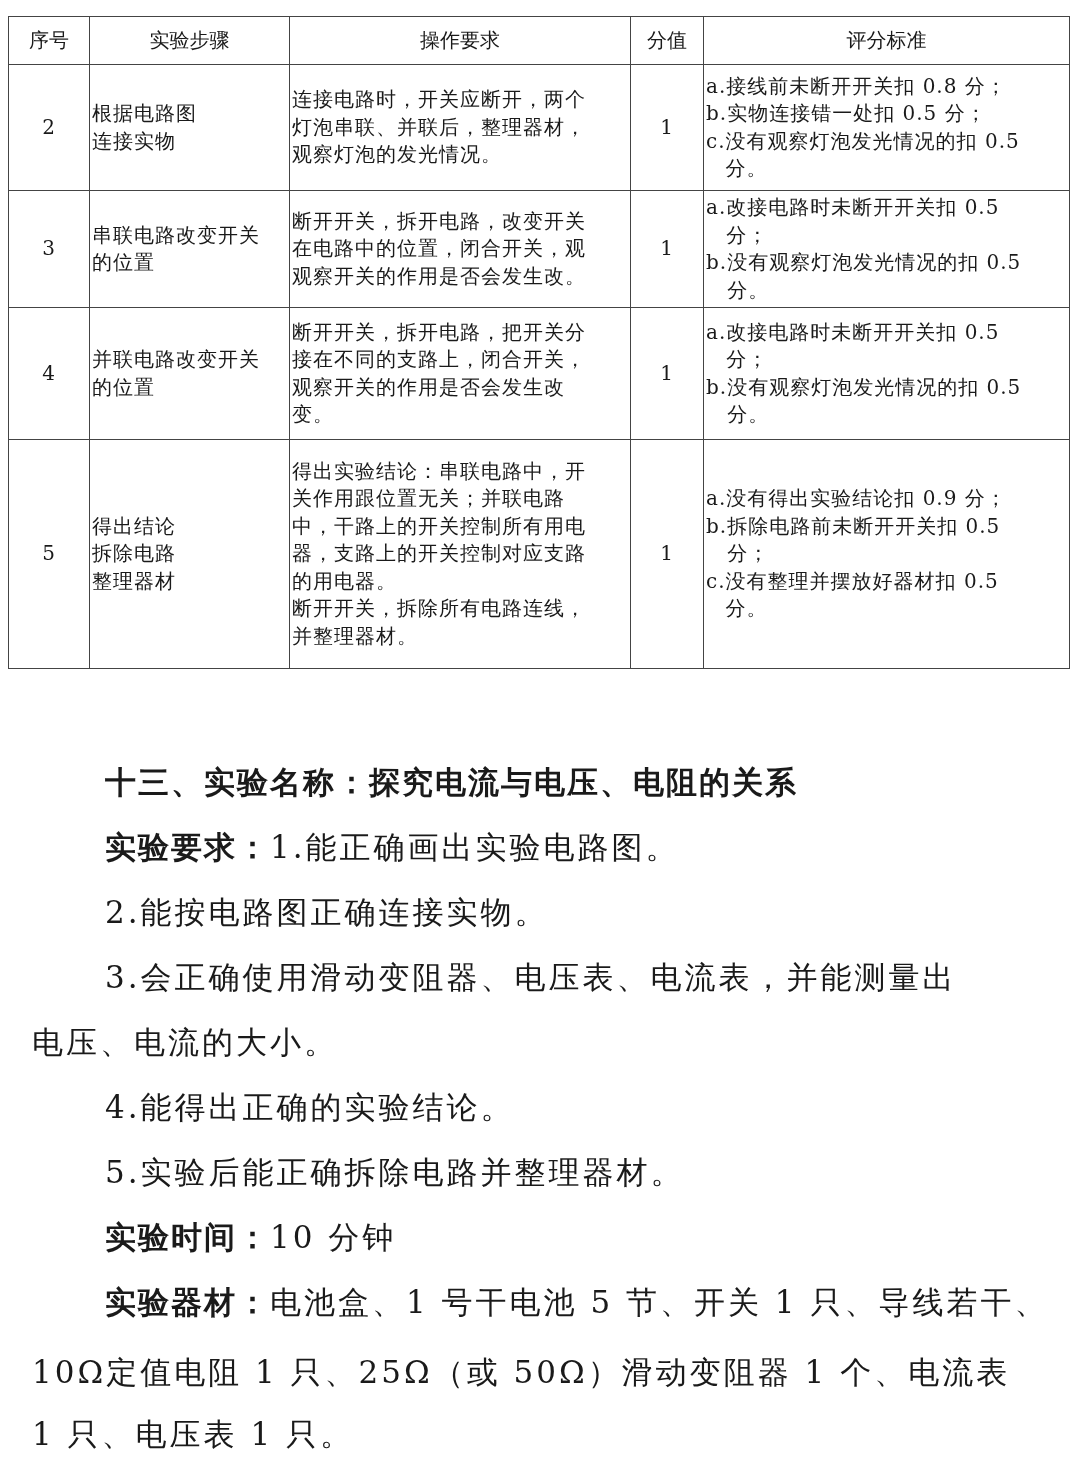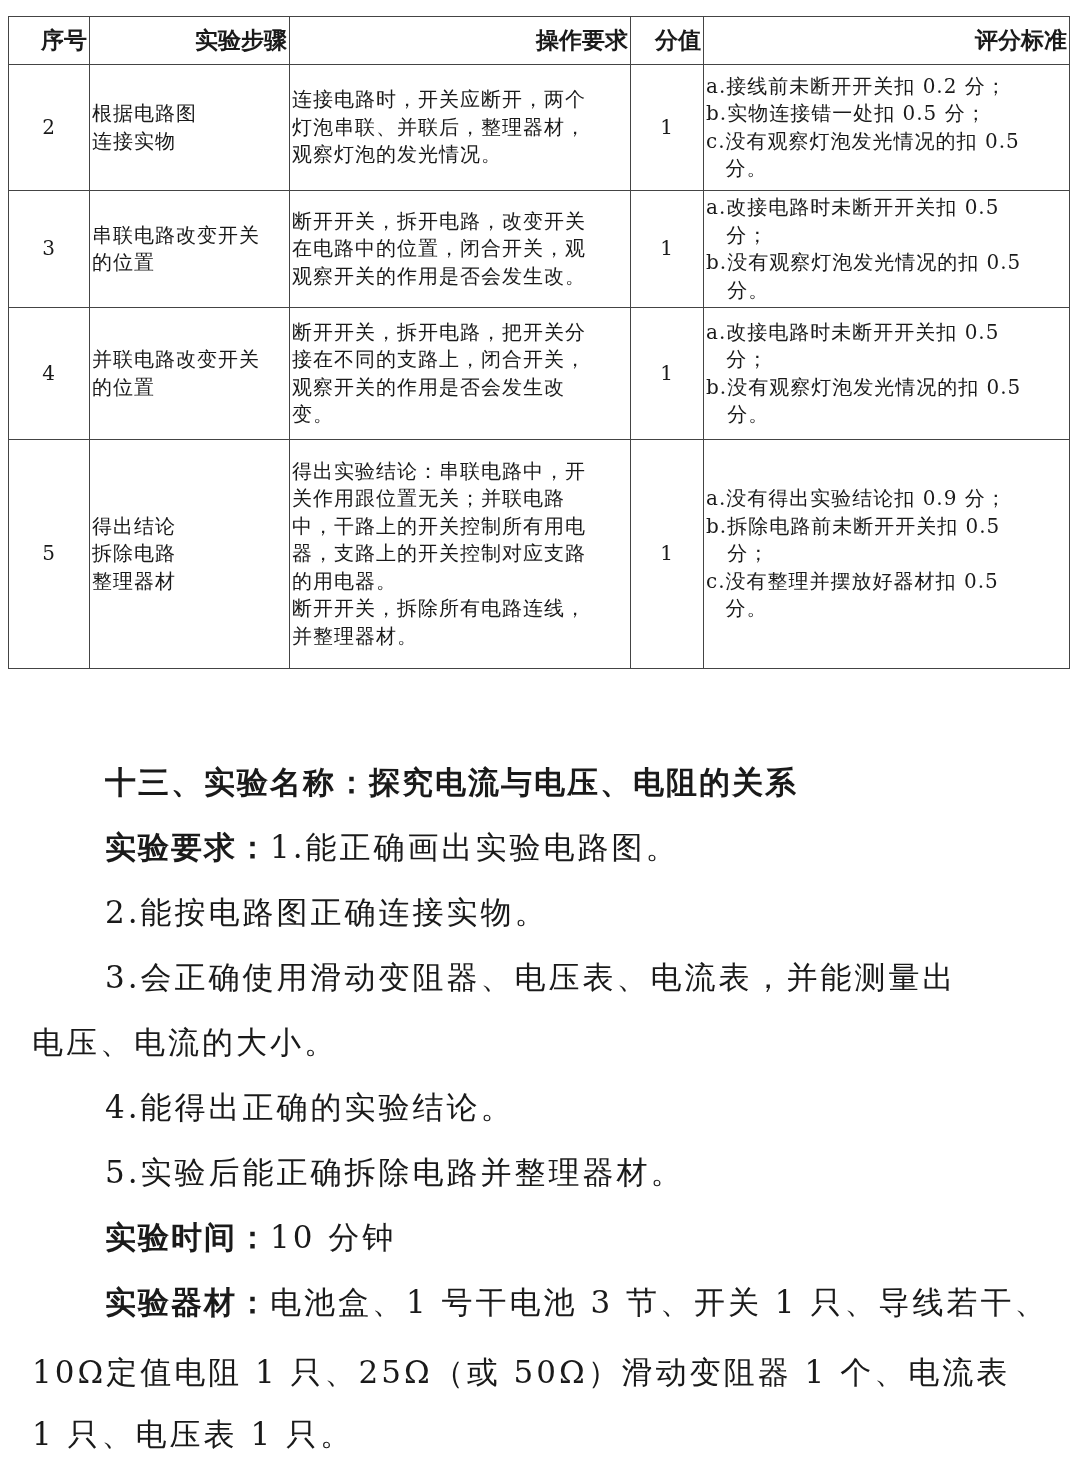--- a/index.html
+++ b/index.html
@@ -1,22 +1,22 @@
 <!DOCTYPE html>
 <html><head>
 <meta charset="utf-8">
 <style>
   html, body { margin: 0; padding: 0; background: #ffffff; }
   body { width: 1080px; height: 1467px; position: relative; overflow: hidden; color: #1a1a1a;
          font-family: "DejaVu Serif", "Liberation Serif", serif; }
   .table-wrap { position: absolute; left: 8px; top: 16px; width: 1061px; }
   table.grade { border-collapse: collapse; width: 1061px; table-layout: fixed; }
   table.grade td, table.grade th { border: 1.5px solid #444; padding: 0 2px; vertical-align: middle; }
-  table.grade th { font-family: "DejaVu Sans", "Liberation Sans", sans-serif; font-weight: bold;
-                   font-size: 23px; height: 47px; text-align: right; }
+  table.grade th { font-family: "DejaVu Sans", "Liberation Sans", sans-serif; font-weight: normal;
+                   font-size: 20px; height: 47px; text-align: center; }
   table.grade td { font-size: 20px; line-height: 27.5px; letter-spacing: 1px; }
   td.c-num, td.c-score { text-align: center; }
   td.c-step { text-align: left; }
   td.c-op { text-align: left; margin-left: 38px; }
   td.c-crit { text-align: left; }
   .crit-item { display: flex; }
   .crit-mark { flex: 0 0 auto; }
   .crit-text { flex: 1 1 auto; }
   .line { display: block; white-space: nowrap; }
   .r2 { height: 126px; } .r3 { height: 117px; } .r4 { height: 132px; } .r5 { height: 229px; }
@@ -58,21 +58,21 @@
         <td class="c-op">
           <span class="line">连接电路时，开关应断开，两个</span>
           <span class="line">灯泡串联、并联后，整理器材，</span>
           <span class="line">观察灯泡的发光情况。</span>
         </td>
         <td class="c-score">1</td>
         <td class="c-crit">
           <div class="crit-item">
             <span class="crit-mark">a.</span>
             <span class="crit-text">
-                <span class="line">接线前未断开开关扣 0.2 分；</span>
+                <span class="line">接线前未断开开关扣 0.8 分；</span>
               </span>
           </div>
           <div class="crit-item">
             <span class="crit-mark">b.</span>
             <span class="crit-text">
                 <span class="line">实物连接错一处扣 0.5 分；</span>
               </span>
           </div>
           <div class="crit-item">
             <span class="crit-mark">c.</span>
@@ -199,17 +199,17 @@
   <div class="p" style="left:105px; top:205px;">3.会正确使用滑动变阻器、电压表、电流表，并能测量出</div>
   <div class="p" style="left:32px; top:270px;">电压、电流的大小。</div>
   <div class="p" style="left:105px; top:335px;">4.能得出正确的实验结论。</div>
   <div class="p" style="left:105px; top:400px;">5.实验后能正确拆除电路并整理器材。</div>
 
   <div class="p" style="left:105px; top:465px;">
     <span class="b">实验时间：</span><span>10 分钟</span>
   </div>
 
   <div class="p" style="left:105px; top:530px;">
-    <span class="b">实验器材：</span><span>电池盒、1 号干电池 3 节、开关 1 只、导线若干、</span>
+    <span class="b">实验器材：</span><span>电池盒、1 号干电池 5 节、开关 1 只、导线若干、</span>
   </div>
   <div class="p" style="left:32px; top:600px;">10Ω定值电阻 1 只、25Ω（或 50Ω）滑动变阻器 1 个、电流表</div>
   <div class="p" style="left:32px; top:662px;">1 只、电压表 1 只。</div>
 </div>
 
 </body></html>

